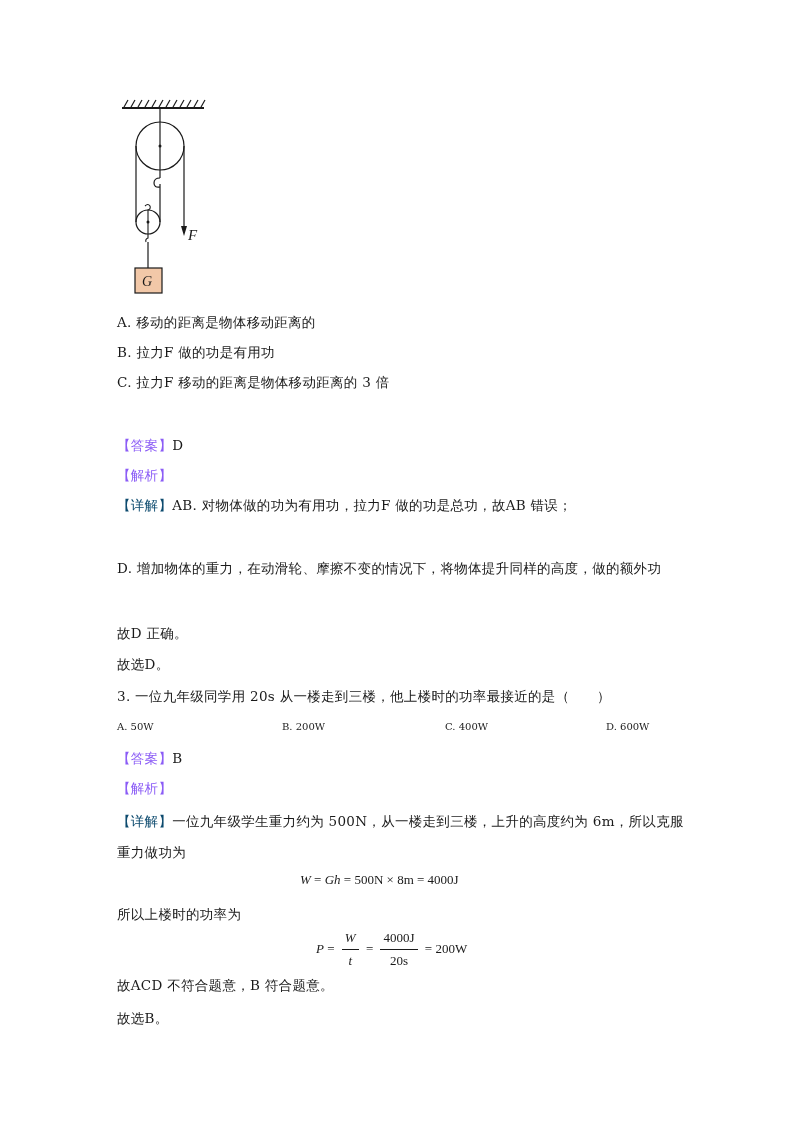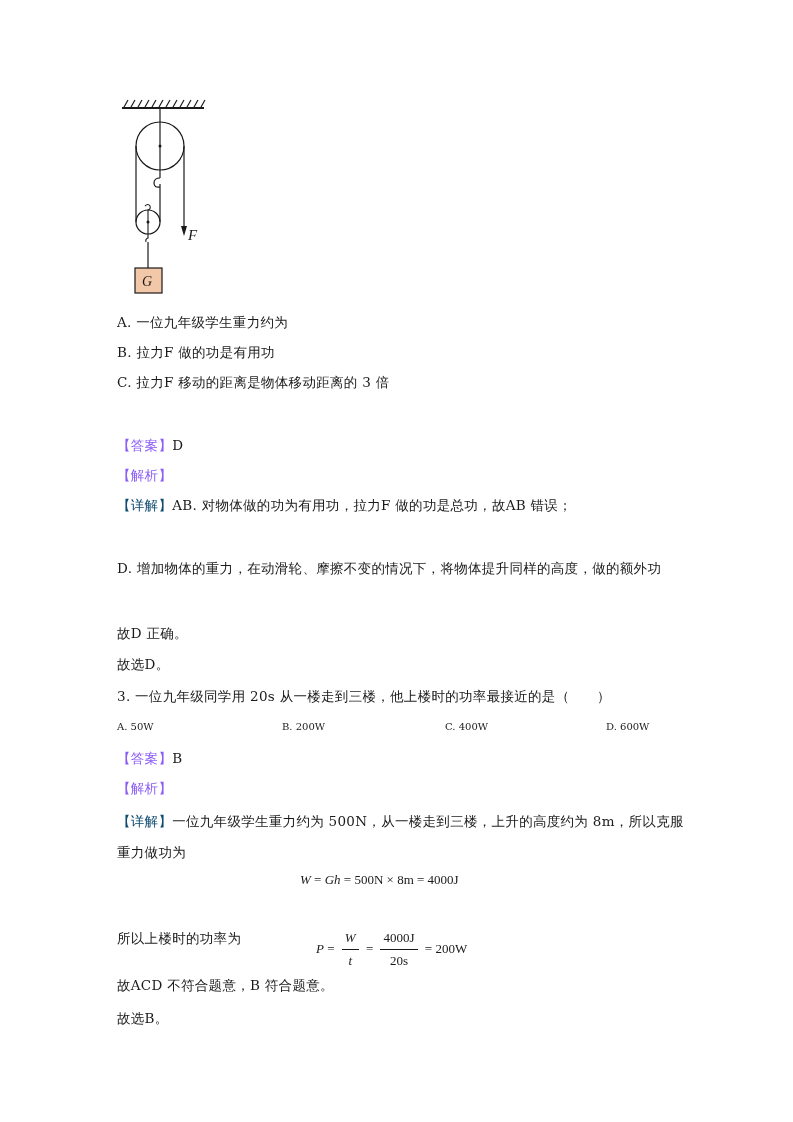--- a/index.html
+++ b/index.html
@@ -60,21 +60,21 @@
       <circle cx="30" cy="124" r="1.5" fill="#1a1a1a"></circle>
       <path d="M27 108 q3 -3 5 0 q1 3 -2 4 l0 12" fill="none" stroke="#1a1a1a" stroke-width="1.1"></path>
       <path d="M30 124 l0 16 q-3 1 -2 4" fill="none" stroke="#1a1a1a" stroke-width="1.1"></path>
       <line x1="30" y1="144" x2="30" y2="170" stroke="#1a1a1a" stroke-width="1.2"></line>
 
       <rect x="17" y="170" width="27" height="25" fill="#f2c8a8" stroke="#1a1a1a" stroke-width="1.2"></rect>
       <text x="24" y="188" font-family="Liberation Serif, serif" font-style="italic" font-size="14" fill="#1a1a1a">G</text>
     </svg>
   </div>
 
-  <div class="line" style="top:313px">A. 一位九年级学生重力约为</div>
+  <div class="line" style="top:313px">A. 移动的距离是物体移动距离的</div>
   <div class="line" style="top:343px">B. 拉力F 做的功是有用功</div>
   <div class="line" style="top:373px">C. 拉力F 移动的距离是物体移动距离的 3 倍</div>
 
   <div class="line" style="top:436px">
     <span class="label">【答案】</span><span>D</span>
   </div>
   <div class="line" style="top:466px">
     <span class="label">【解析】</span>
   </div>
   <div class="line" style="top:496px">
@@ -90,29 +90,29 @@
   <div class="opt" style="left:445px; top:718px">C. 400W</div>
   <div class="opt" style="left:606px; top:718px">D. 600W</div>
 
   <div class="line" style="top:749px">
     <span class="label">【答案】</span><span>B</span>
   </div>
   <div class="line" style="top:779px">
     <span class="label">【解析】</span>
   </div>
   <div class="line" style="top:812px">
-    <span class="bk">【详解】</span><span>一位九年级学生重力约为 500N，从一楼走到三楼，上升的高度约为 8m，所以克服</span>
+    <span class="bk">【详解】</span><span>一位九年级学生重力约为 500N，从一楼走到三楼，上升的高度约为 6m，所以克服</span>
   </div>
   <div class="line" style="top:843px">重力做功为</div>
 
   <div class="math" style="left:300px; top:872px">
     <i>W</i><span> = </span><i>G</i><i>h</i><span> = 500N × 8m = 4000J</span>
   </div>
 
-  <div class="line" style="top:929px">所以上楼时的功率为</div>
+  <div class="line" style="top:905px">所以上楼时的功率为</div>
 
   <div class="math" style="left:316px; top:928px">
     <i>P</i><span> = </span><span class="frac"><i class="num">W</i><i class="den">t</i></span><span> = </span><span class="frac"><span class="num">4000J</span><span class="den">20s</span></span><span> = 200W</span>
   </div>
 
   <div class="line" style="top:976px">故ACD 不符合题意，B 符合题意。</div>
   <div class="line" style="top:1009px">故选B。</div>
 
 </div>
 

